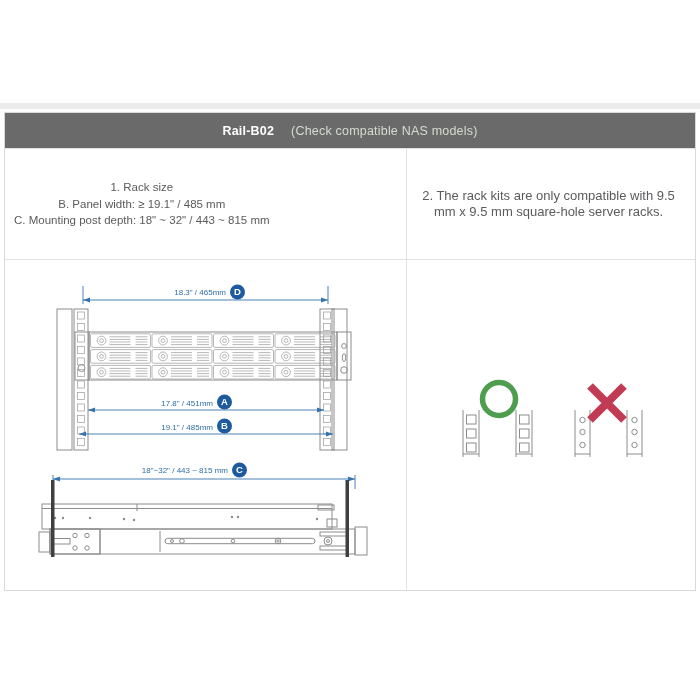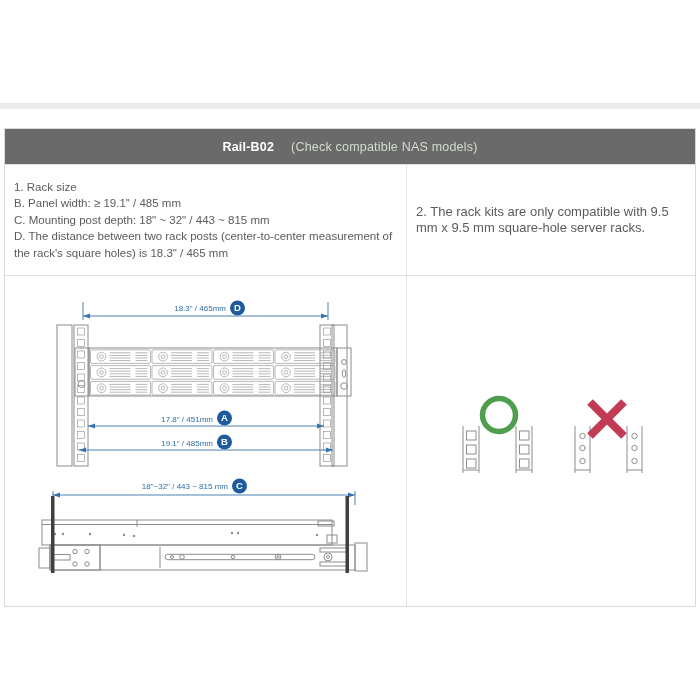--- a/index.html
+++ b/index.html
@@ -6,31 +6,31 @@
   html,body { background:#ffffff; }
   body {
     width:700px; height:700px; position:relative; overflow:hidden;
     font-family:"Liberation Sans", sans-serif; color:#58595b;
   }
   .top-strip {
     position:absolute; left:0; top:103px; width:700px; height:6px;
     background:#ebebeb;
   }
   .spec-table {
-    position:absolute; left:4px; top:128px; width:692px;
+    position:absolute; left:4px; top:112px; width:692px;
     border:1px solid #d9d9d9; background:#fff;
   }
   .spec-header {
     height:35px; background:#6a6a6a; color:#fff;
     display:flex; align-items:center; justify-content:center;
     font-size:12.5px; letter-spacing:.2px;
   }
   .spec-header .title { font-weight:bold; color:#ffffff; }
   .spec-header .subtitle { font-weight:normal; color:#d4dcd0; margin-left:17px; }
-  .row { display:flex; width:100%; }
+  .row { display:flex; width:100%;text-align:center; }
   .cell {
     border-top:1px solid #e2e2e2;
   }
   .cell.right { border-left:1px solid #e2e2e2; }
   .row-text .cell { height:111px; display:flex; align-items:center; }
   .row-text .cell.left  { width:401px; padding:6px 12px 6px 9px; }
   .row-text .cell.right { width:289px; padding:6px 14px 6px 9px; }
   .rack-lines div { font-size:11.5px; line-height:16.5px; color:#5a5b5d; }
   .compat-note { font-size:13px; line-height:16.5px; color:#5a5b5d; }
   .row-diagram .cell { height:331px; position:relative; }
@@ -54,21 +54,20 @@
     <span class="title">Rail-B02</span>
     <span class="subtitle">(Check compatible NAS models)</span>
   </div>
 
   <div class="row row-text">
     <div class="cell left">
       <div class="rack-lines">
         <div>1. Rack size</div>
         <div>B. Panel width: ≥ 19.1" / 485 mm</div>
         <div>C. Mounting post depth: 18" ~ 32" / 443 ~ 815 mm</div>
-        <div>D. The distance between two rack posts (center-to-center measurement of the rack's square holes) is 18.3" / 465 mm</div>
       </div>
     </div>
     <div class="cell right">
       <div class="compat-note">2. The rack kits are only compatible with 9.5 mm x 9.5 mm square-hole server racks.</div>
     </div>
   </div>
 
   <div class="row row-diagram">
 
     <div class="cell left">

